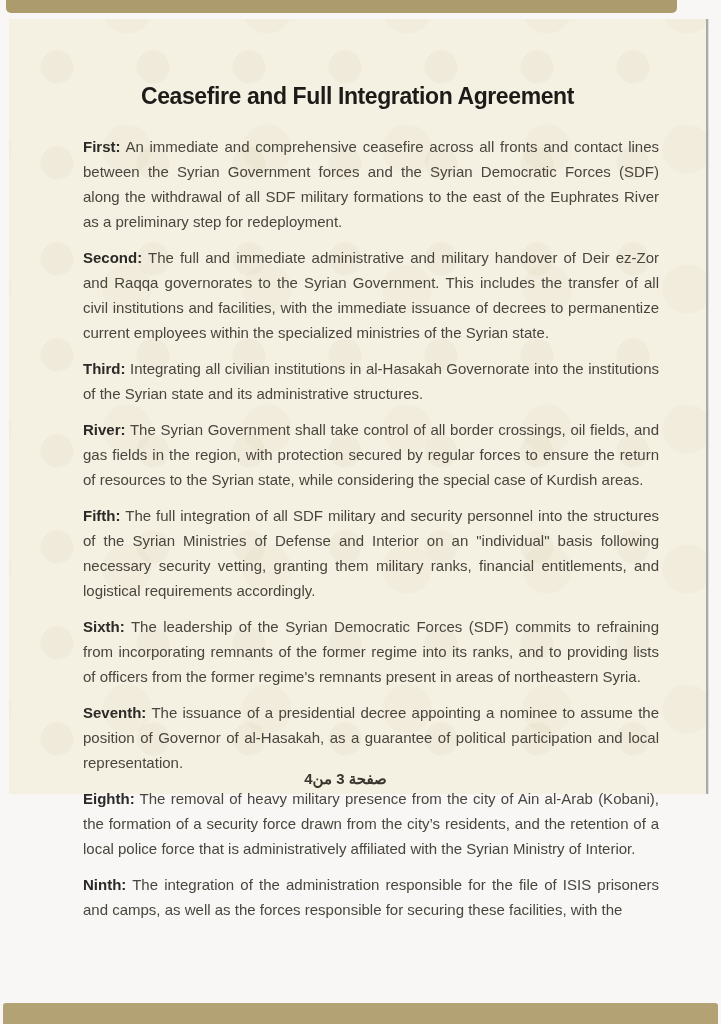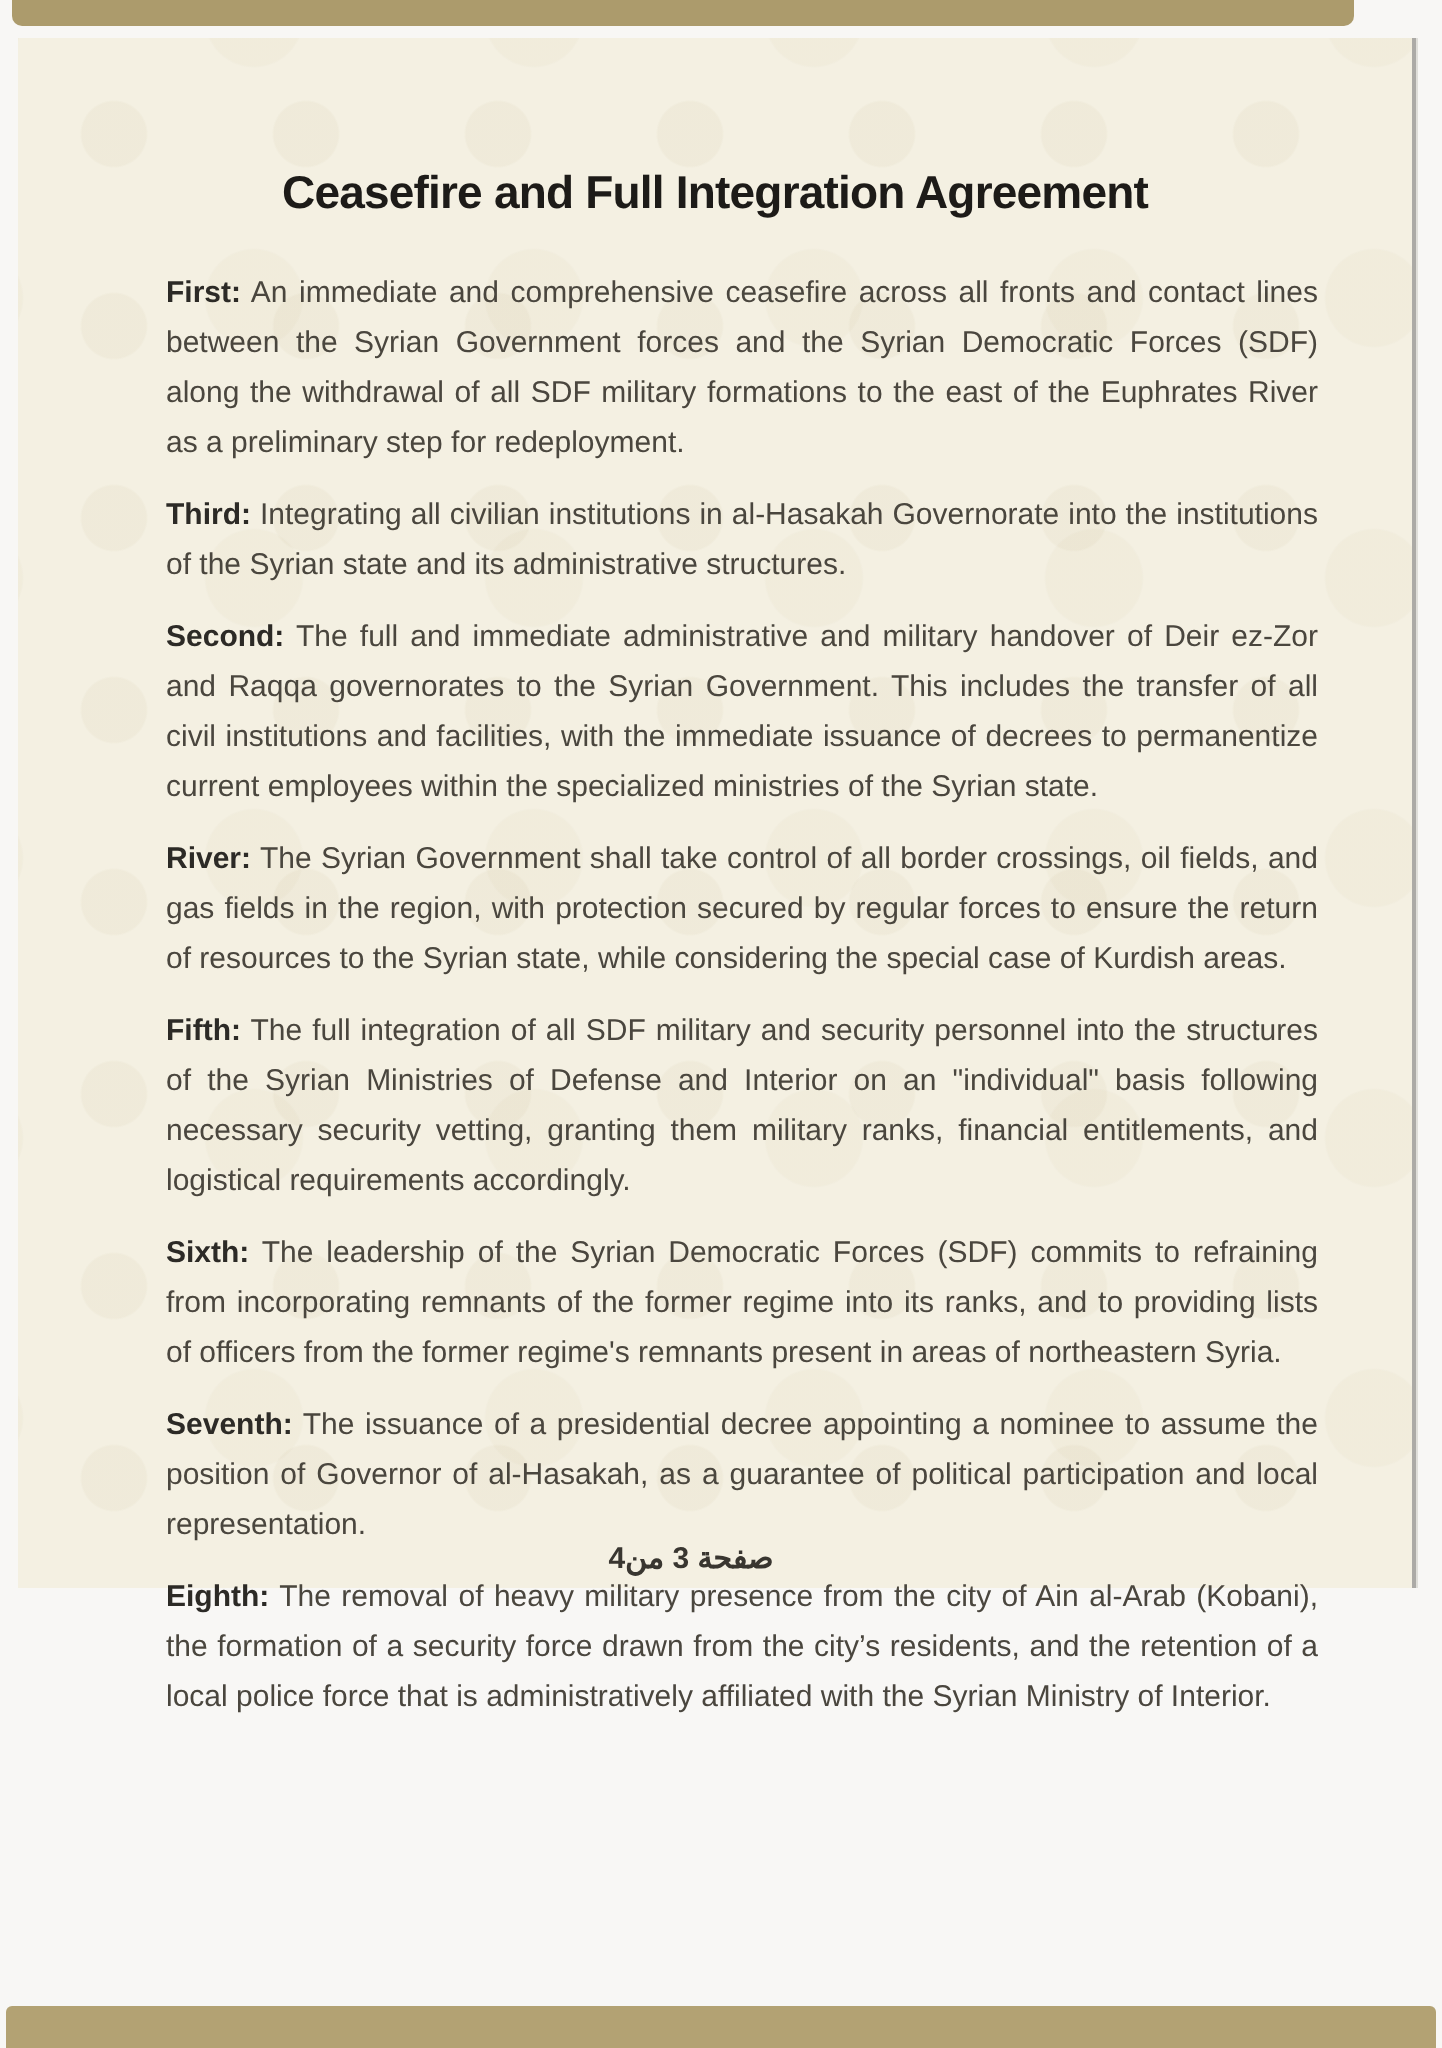--- a/index.html
+++ b/index.html
@@ -76,32 +76,33 @@
 
 <div class="band band-top"></div>
 
 <div class="page">
   <h1 class="page-title">Ceasefire and Full Integration Agreement</h1>
 
   <div class="content">
 
       <p class="clause"><strong>First:</strong> <span>An immediate and comprehensive ceasefire across all fronts and contact lines between the Syrian Government forces and the Syrian Democratic Forces (SDF) along the withdrawal of all SDF military formations to the east of the Euphrates River as a preliminary step for redeployment.</span></p>
 
+      <p class="clause"><strong>Second:</strong> <span>The full and immediate administrative and military handover of Deir ez-Zor and Raqqa governorates to the Syrian Government. This includes the transfer of all civil institutions and facilities, with the immediate issuance of decrees to permanentize current employees within the specialized ministries of the Syrian state.</span></p>
+
       <p class="clause"><strong>Third:</strong> <span>Integrating all civilian institutions in al-Hasakah Governorate into the institutions of the Syrian state and its administrative structures.</span></p>
-
-      <p class="clause"><strong>Second:</strong> <span>The full and immediate administrative and military handover of Deir ez-Zor and Raqqa governorates to the Syrian Government. This includes the transfer of all civil institutions and facilities, with the immediate issuance of decrees to permanentize current employees within the specialized ministries of the Syrian state.</span></p>
 
       <p class="clause"><strong>River:</strong> <span>The Syrian Government shall take control of all border crossings, oil fields, and gas fields in the region, with protection secured by regular forces to ensure the return of resources to the Syrian state, while considering the special case of Kurdish areas.</span></p>
 
       <p class="clause"><strong>Fifth:</strong> <span>The full integration of all SDF military and security personnel into the structures of the Syrian Ministries of Defense and Interior on an "individual" basis following necessary security vetting, granting them military ranks, financial entitlements, and logistical requirements accordingly.</span></p>
 
       <p class="clause"><strong>Sixth:</strong> <span>The leadership of the Syrian Democratic Forces (SDF) commits to refraining from incorporating remnants of the former regime into its ranks, and to providing lists of officers from the former regime's remnants present in areas of northeastern Syria.</span></p>
 
       <p class="clause"><strong>Seventh:</strong> <span>The issuance of a presidential decree appointing a nominee to assume the position of Governor of al-Hasakah, as a guarantee of political participation and local representation.</span></p>
 
       <p class="clause"><strong>Eighth:</strong> <span>The removal of heavy military presence from the city of Ain al-Arab (Kobani), the formation of a security force drawn from the city’s residents, and the retention of a local police force that is administratively affiliated with the Syrian Ministry of Interior.</span></p>
 
+      <p class="clause"><strong>Ninth:</strong> <span>The integration of the administration responsible for the file of ISIS prisoners and camps, as well as the forces responsible for securing these facilities, with the</span></p>
     </div>
 
   <div class="page-footer" dir="rtl">صفحة 3 من4</div>
 </div>
 
 <div class="band band-bottom"></div>
 
 </body></html>

